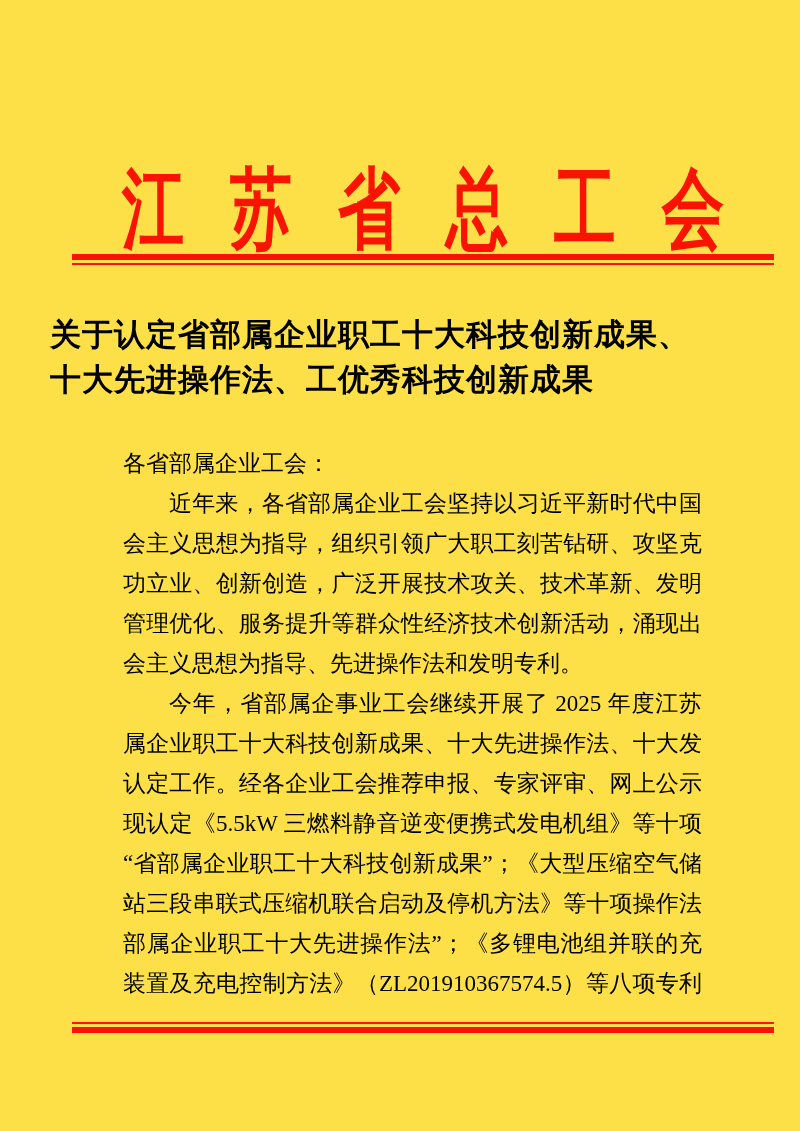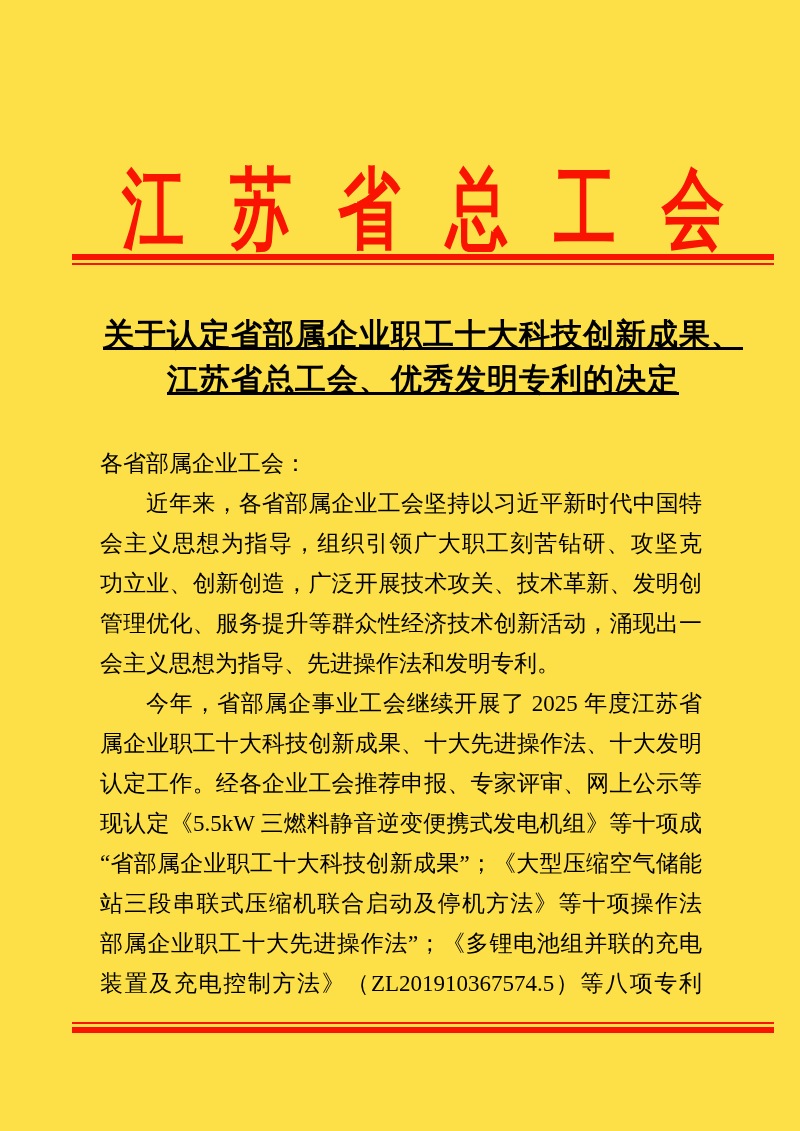--- a/index.html
+++ b/index.html
@@ -49,38 +49,36 @@
   .bar.thin { height: 2px; }
   .rule-top .bar.thin { margin-top: 3px; }
   .rule-bottom .bar.thick { margin-top: 3px; }
 
   
   .doc-title {
     position: absolute;
     top: 312px;
     left: 50px;
     right: 50px;
-    text-align: center;
     font-size: 31px;
     line-height: 45px;
     font-weight: bold;
     letter-spacing: 1px;
-    text-decoration: underline;
   }
 
   
   .body-text {
     position: absolute;
     top: 444px;
     left: 100px;
     width: 602px;
     font-size: 23px;
     line-height: 40px;
   }
-  .line { height: 40px; overflow: hidden; }
+  .line { height: 40px; overflow: hidden; margin-left: 23px; }
   .line.full {
     text-align: justify;
     text-align-last: justify;
   }
   .line.indent { text-indent: 2em; }
 </style>
 </head>
 <body>
 
 <div class="page">
@@ -89,21 +87,21 @@
     <span class="masthead-text">江苏省总工会</span>
   </div>
 
   <div class="rule rule-top">
     <div class="bar thick"></div>
     <div class="bar thin"></div>
   </div>
 
   <div class="doc-title">
     <div>关于认定省部属企业职工十大科技创新成果、</div>
-    <div>江苏省总工会、优秀发明专利的决定</div>
+    <div>十大先进操作法、工优秀科技创新成果</div>
   </div>
 
   <div class="body-text">
     <div class="line">各省部属企业工会：</div>
     <div class="line indent full">近年来，各省部属企业工会坚持以习近平新时代中国特色社</div>
     <div class="line full">会主义思想为指导，组织引领广大职工刻苦钻研、攻坚克难，建</div>
     <div class="line full">功立业、创新创造，广泛开展技术攻关、技术革新、发明创造、</div>
     <div class="line full">管理优化、服务提升等群众性经济技术创新活动，涌现出一批职</div>
     <div class="line">会主义思想为指导、先进操作法和发明专利。</div>
     <div class="line indent full">今年，省部属企事业工会继续开展了 2025 年度江苏省省部</div>

